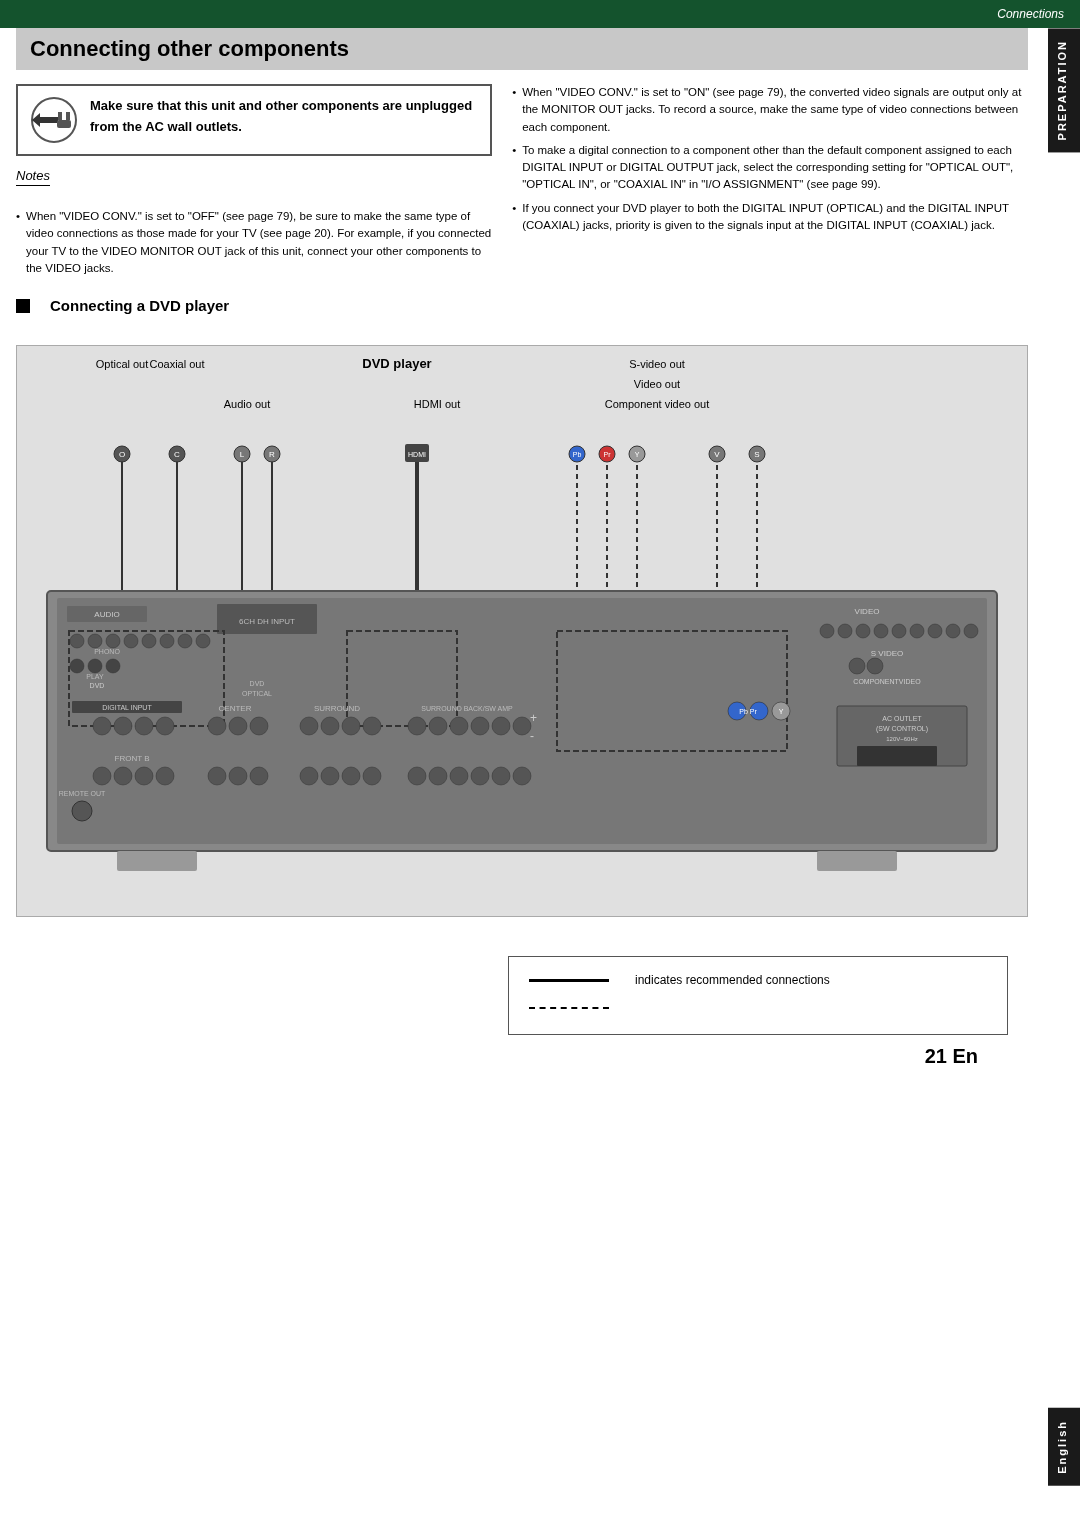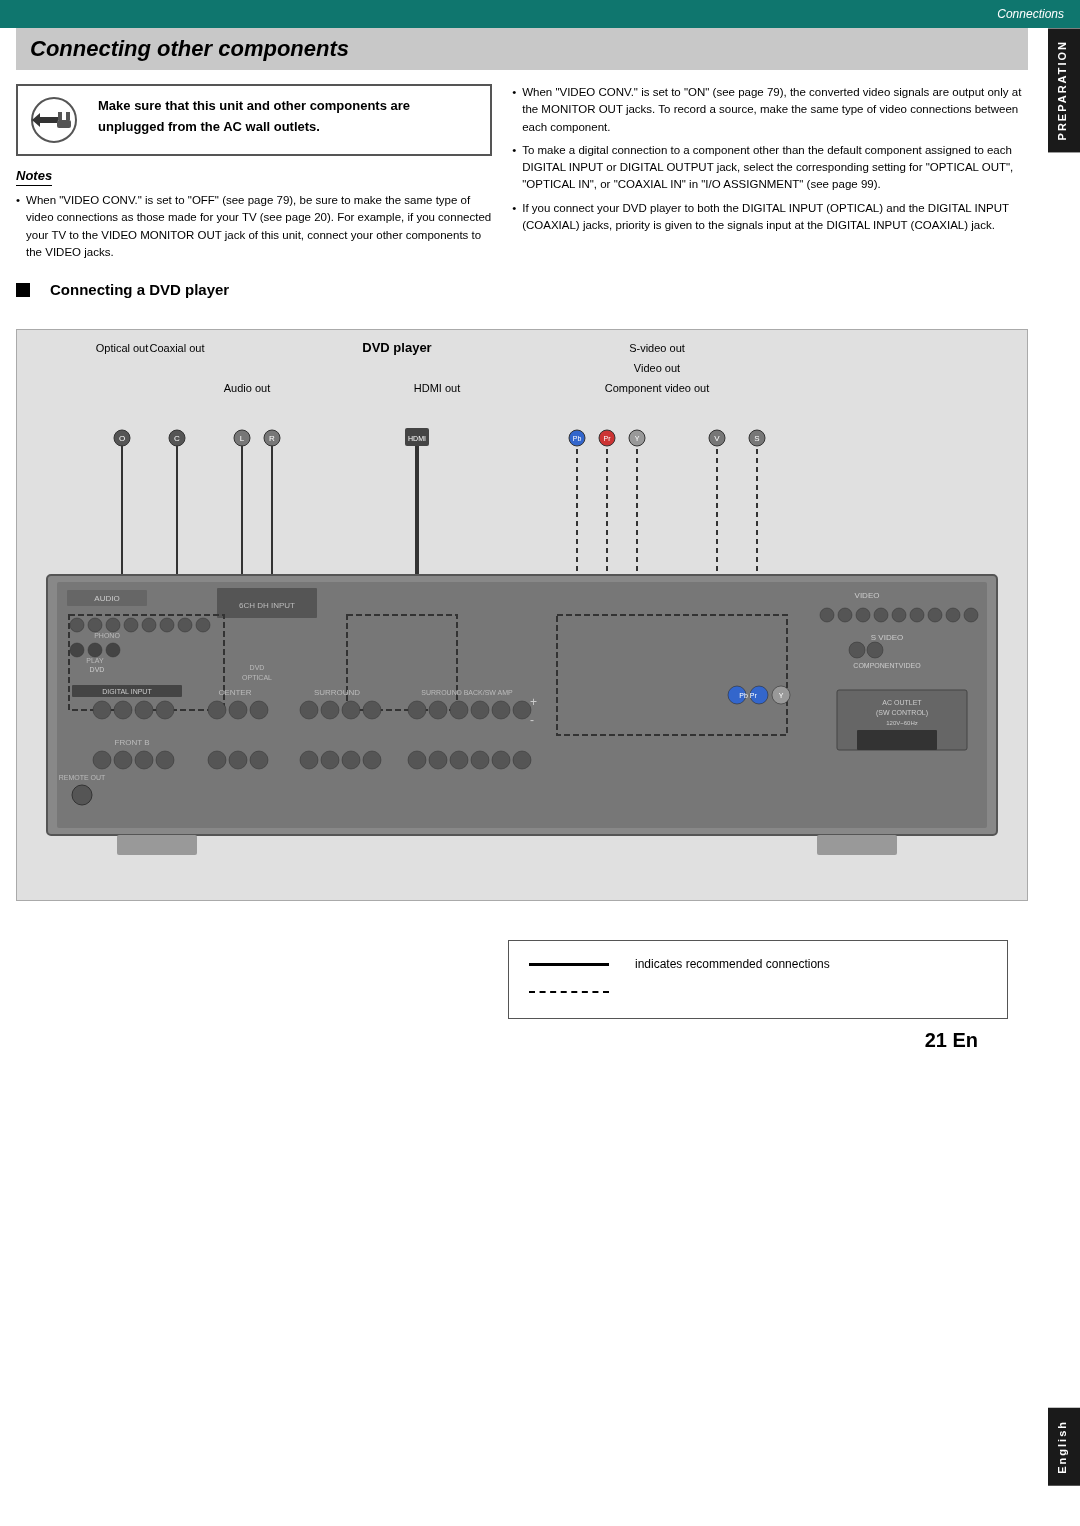--- a/index.html
+++ b/index.html
@@ -8,21 +8,21 @@
       min-height: 1526px;
       background: #fff;
       font-family: Arial, Helvetica, sans-serif;
       font-size: 13px;
       color: #000;
       position: relative;
     }
 
     
     .top-bar {
-      background: #0f766e;
+      background: #14532d;
       height: 28px;
       display: flex;
       align-items: center;
       justify-content: flex-end;
       padding-right: 16px;
       padding-left: 13px;
     }
     .top-bar span {
       color: #fff;
       font-style: italic;
@@ -71,21 +71,20 @@
     }
 
     
     .title-banner {
       background: #c8c8c8;
       padding: 8px 14px;
       margin-bottom: 14px;
     }
     .title-banner h1 {
       font-size: 22px;
-      font-style: italic;
       font-weight: bold;
       color: #000;
     }
 
     
     .top-section {
       display: flex;
       gap: 20px;
       margin-bottom: 14px;
     }
@@ -99,47 +98,47 @@
       font-size: 11.5px;
       line-height: 1.5;
     }
 
     
     .warning-box {
       border: 2px solid #555;
       padding: 10px 12px;
       display: flex;
       align-items: flex-start;
-      gap: 20px;
+      gap: 12px;
       margin-bottom: 12px;
     }
 
     .warning-icon {
       width: 48px;
       height: 48px;
       flex-shrink: 0;
     }
 
     .warning-text {
       font-size: 13px;
       line-height: 1.6;
       font-weight: bold;
     }
 
     
     .notes-section {
       margin-top: 4px;
     }
     .notes-title {
-      font-weight: bold;
+      font-weight: normal;
       font-style: italic;
       font-size: 13px;
       border-bottom: 1px solid #000;
       padding-bottom: 2px;
-      margin-bottom: 6px;
+      margin-bottom: 22px;
       display: inline-block;
     }
     .notes-text {
       font-size: 11px;
       line-height: 1.5;
     }
 
     .bullet-item {
       display: flex;
       gap: 6px;

